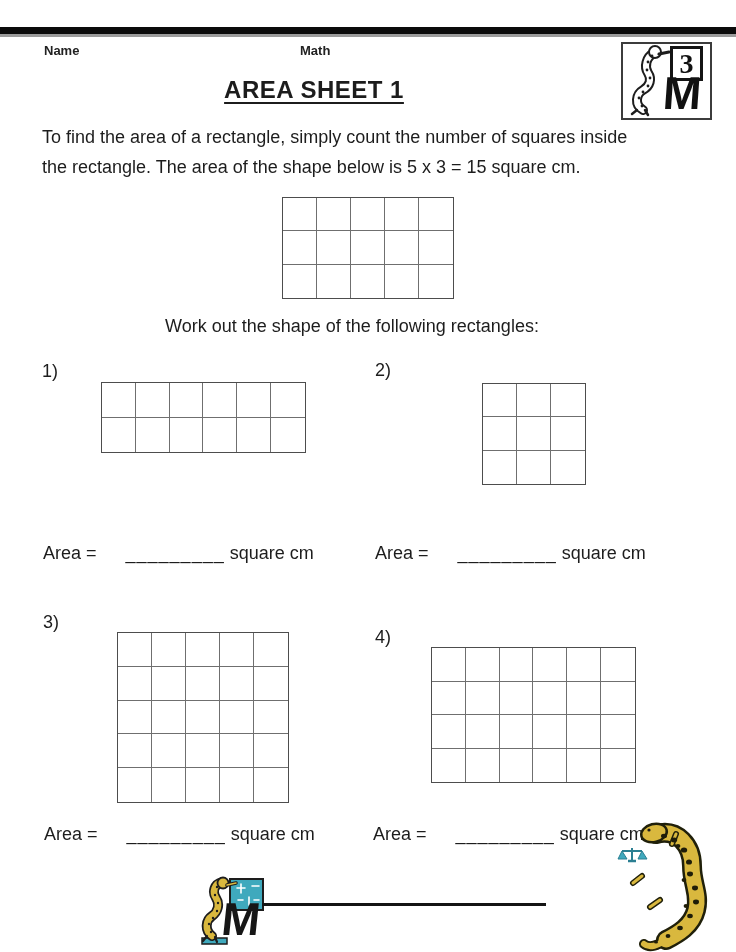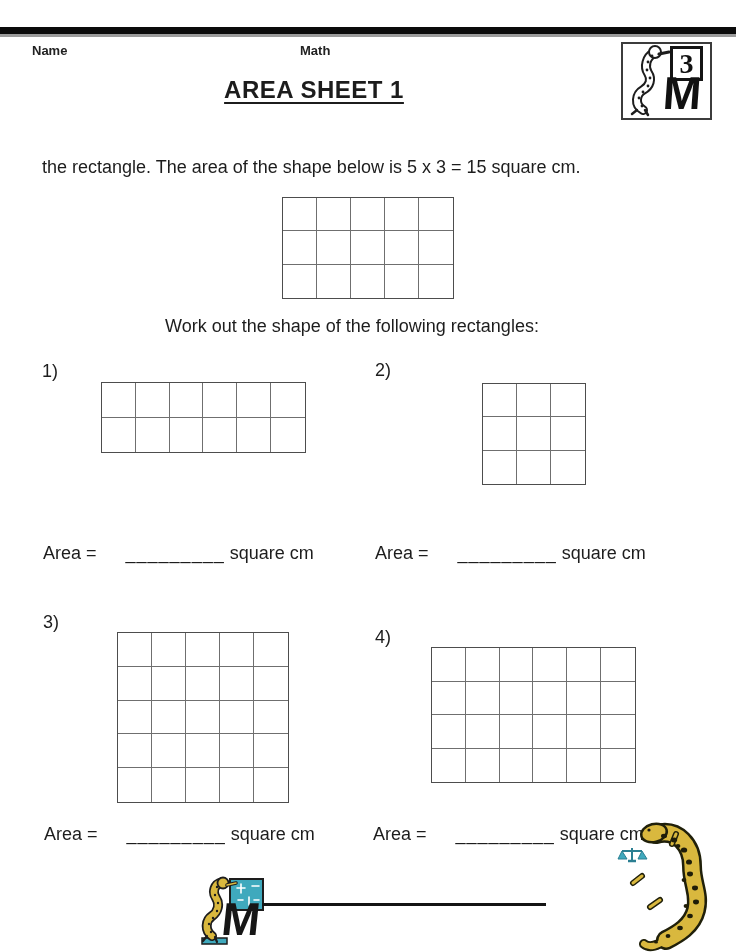--- a/index.html
+++ b/index.html
@@ -34,21 +34,21 @@
   .footer-site{left:263px;top:909px;font-size:25px;line-height:28px;font-weight:700;letter-spacing:1px;color:#1b1b1b;white-space:nowrap;}
 </style>
 </head>
 <body>
 
 <div class="page">
 
   <div class="abs topbar"></div>
   <div class="abs topbar-shadow"></div>
 
-  <div class="abs small-lbl" style="left:32px;top:43px">Name</div>
+  <div class="abs small-lbl" style="left:44px;top:43px">Name</div>
   <div class="abs small-lbl" style="left:300px;top:43px">Math</div>
 
   <div class="abs logo-box">
     <svg width="87" height="74" viewBox="0 0 87 74">
       <path d="M20,66 C11,61 13,50 20,46 C27,42 29,35 25,29 C21,23 23,13 31,9" fill="none" stroke="#1d1d1d" stroke-width="10" stroke-linecap="round"></path>
       <path d="M20,66 C11,61 13,50 20,46 C27,42 29,35 25,29 C21,23 23,13 31,9" fill="none" stroke="#ffffff" stroke-width="6" stroke-linecap="round"></path>
       <circle cx="32" cy="8" r="6" fill="#ffffff" stroke="#1d1d1d" stroke-width="2"></circle>
       <path d="M36,10 L46,8" stroke="#1d1d1d" stroke-width="3" stroke-linecap="round"></path>
       <g fill="#1d1d1d">
         <circle cx="19" cy="62" r="1.4"></circle>
@@ -61,20 +61,21 @@
           <circle cx="29" cy="12" r="1.4"></circle>
       </g>
       <path d="M14,66 l-5,4 M22,66 l3,5" stroke="#1d1d1d" stroke-width="2.5" stroke-linecap="round"></path>
     </svg>
     <div class="grade">3</div>
     <div class="logo-m">M</div>
   </div>
 
   <div class="abs title">AREA SHEET 1</div>
 
+  <div class="abs body-text" style="left:42px;top:127px">To find the area of a rectangle, simply count the number of squares inside</div>
   <div class="abs body-text" style="left:42px;top:157px">the rectangle. The area of the shape below is 5 x 3 = 15 square cm.</div>
 
   <div class="abs grid" style="left: 282px; top: 197px; width: 172px; height: 102px; display: grid; grid-template-columns: repeat(5, 1fr); grid-template-rows: repeat(3, 1fr);">
       <div class="gcell"></div>
       <div class="gcell"></div>
       <div class="gcell"></div>
       <div class="gcell"></div>
       <div class="gcell" style="border-right: none;"></div>
       <div class="gcell"></div>
       <div class="gcell"></div>

